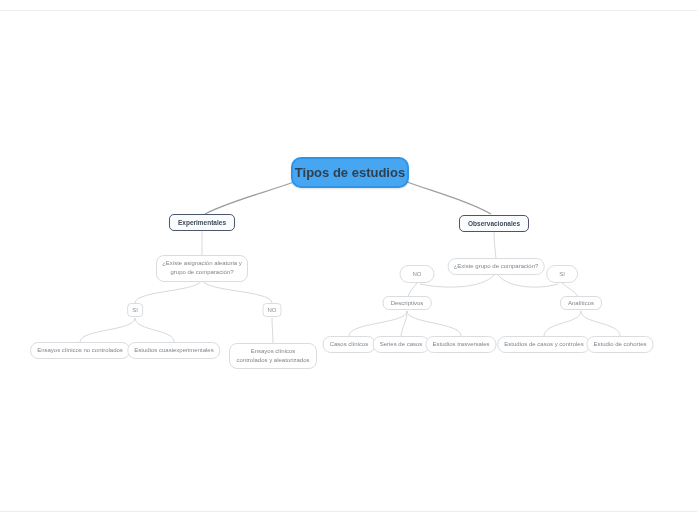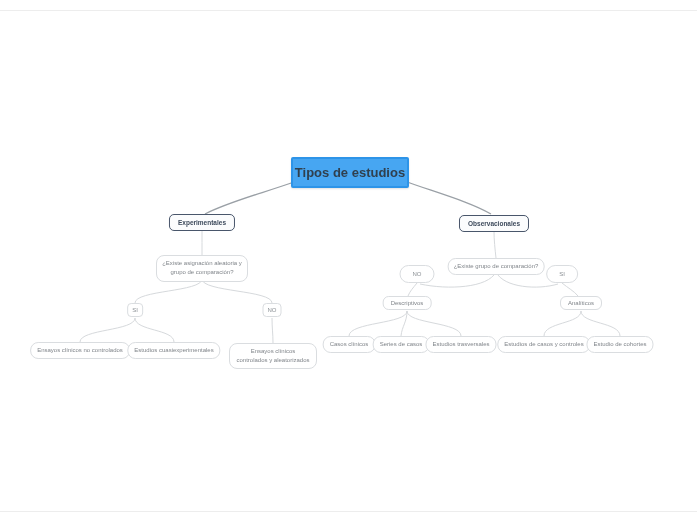--- a/index.html
+++ b/index.html
@@ -51,21 +51,21 @@
     cursor: pointer;
   }
   .node-root {
     left: 350px;
     top: 157px;
     width: 118px;
     height: 31px;
     line-height: 27px;
     background: #47a6f2;
     border: 2px solid #2d94e8;
-    border-radius: 2px;
+    border-radius: 10px;
     font-size: 13px;
     font-weight: bold;
     color: #30404f;
     box-shadow: 0 1px 2px rgba(0,0,0,0.12);
   }
   .node-branch {
     background: #fbfcfd;
     border: 1px solid #49566b;
     border-radius: 5px;
     padding: 4px 8px;

